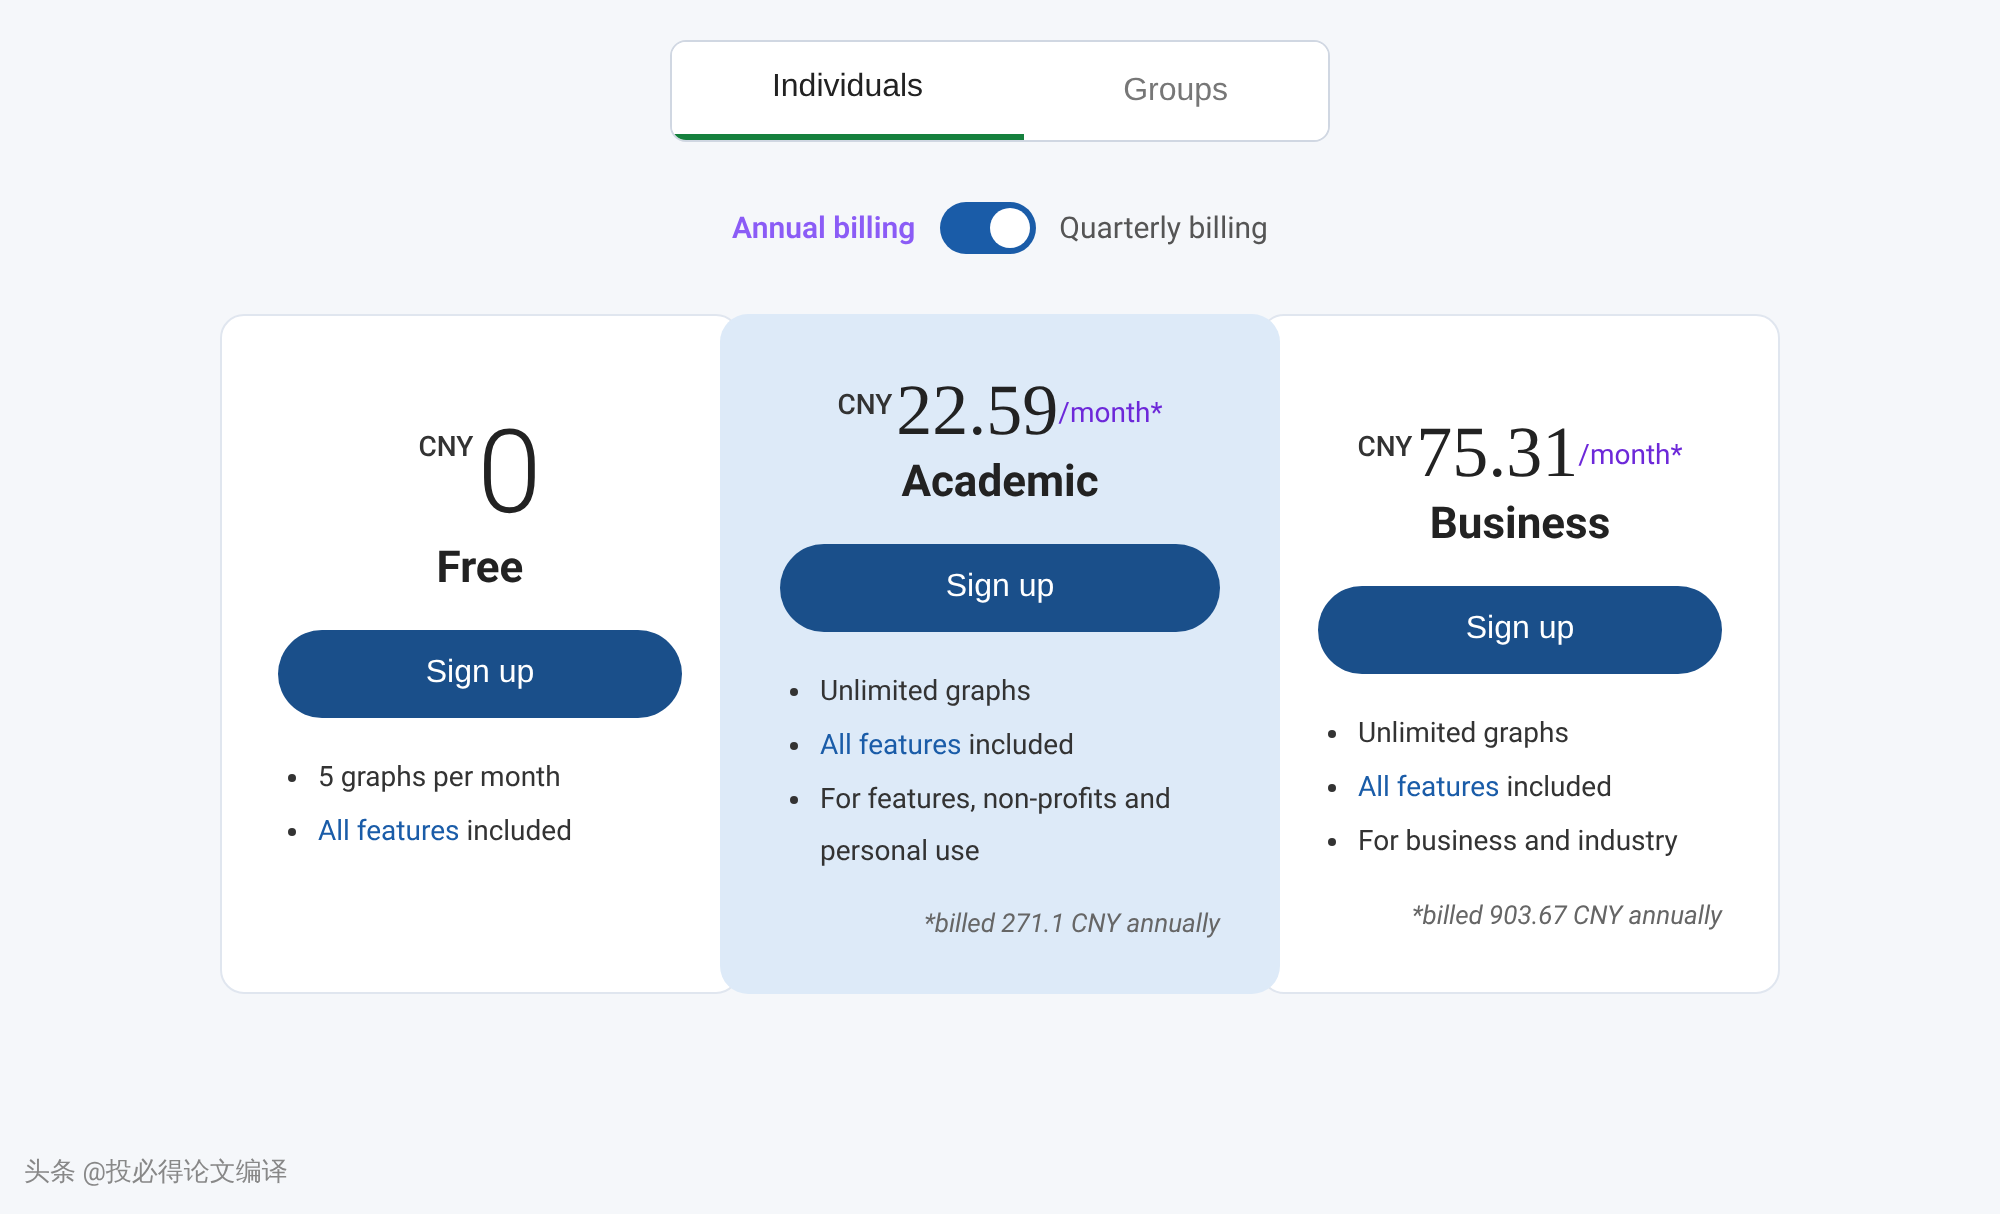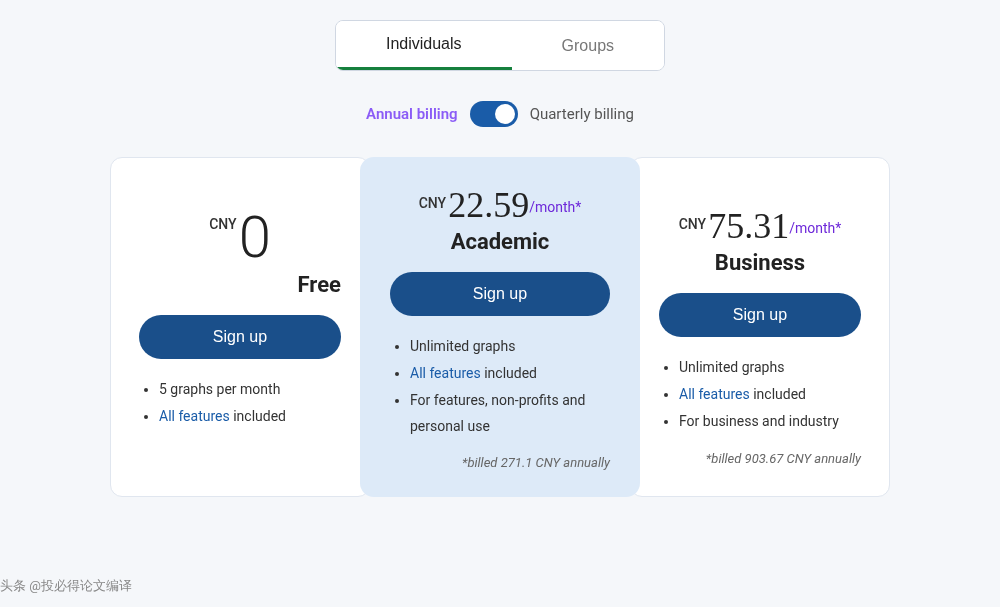--- a/index.html
+++ b/index.html
@@ -137,21 +137,21 @@
     }
 
     .plan-name {
       font-size: 22px;
       font-weight: 700;
       color: #222;
       margin-bottom: 18px;
       text-align: center;
     }
     .plan-name-free {
-      text-align: right;
+      text-align: center;
       margin-top: 4px;
     }
     .plan-name-business {
       text-align: center;
       margin-top: 4px;
     }
 
     
     .signup-btn {
       display: block;
@@ -189,21 +189,21 @@
       color: #666;
       text-align: right;
       margin-top: 16px;
       font-style: italic;
     }
 
     
     .watermark {
       position: fixed;
       bottom: 12px;
-      left: 0;
+      left: 12px;
       font-size: 13px;
       color: #888;
     }
 
     .price-area-center {
       text-align: center;
       margin-bottom: 6px;
     }
     .price-row-inline {
       display: inline-flex;

